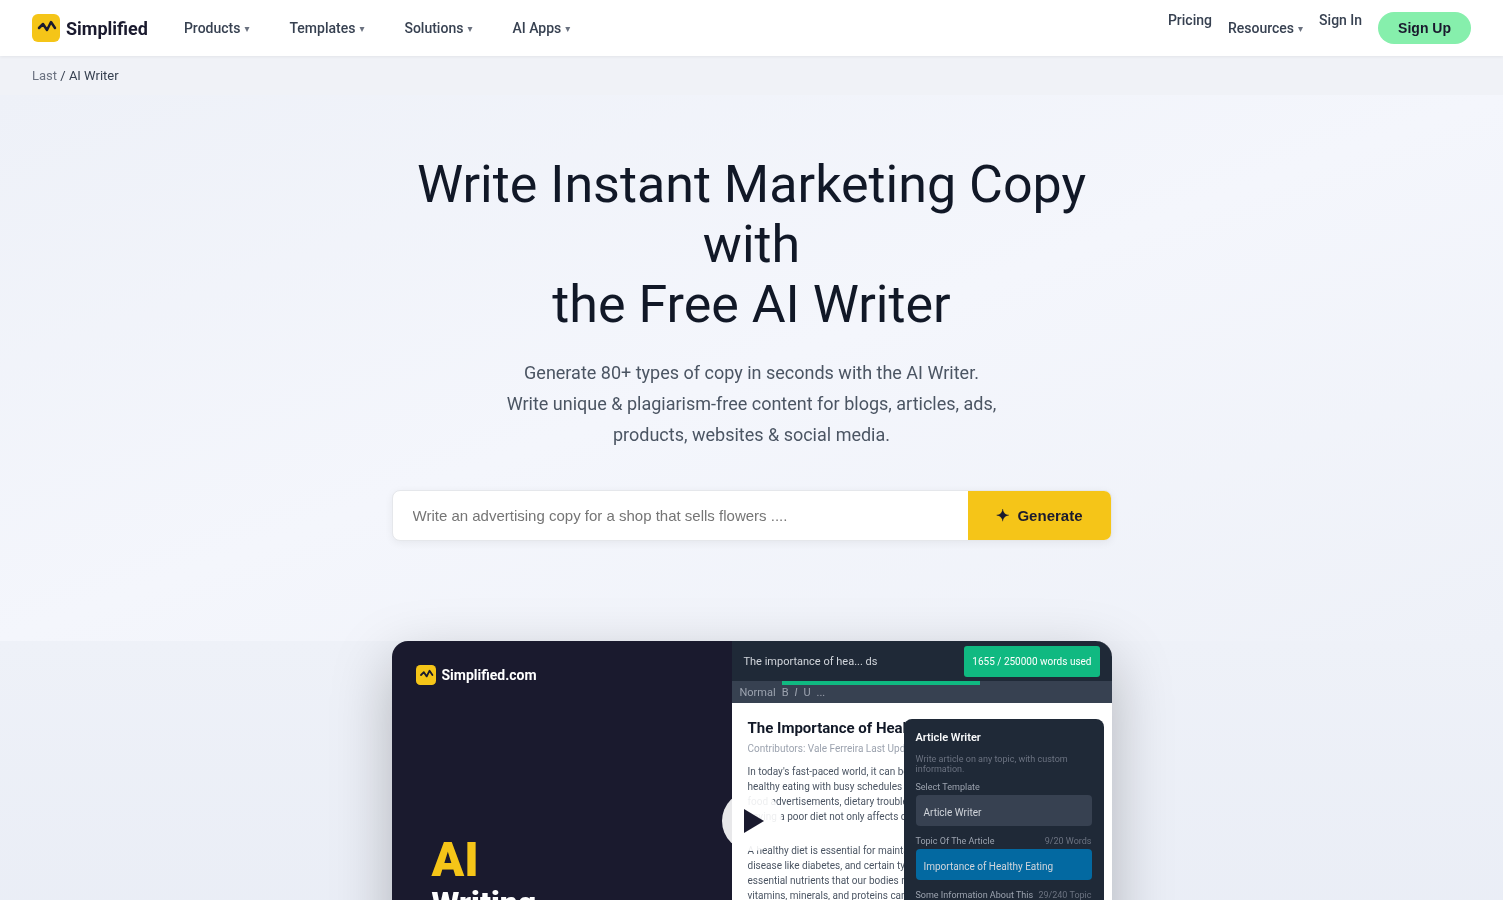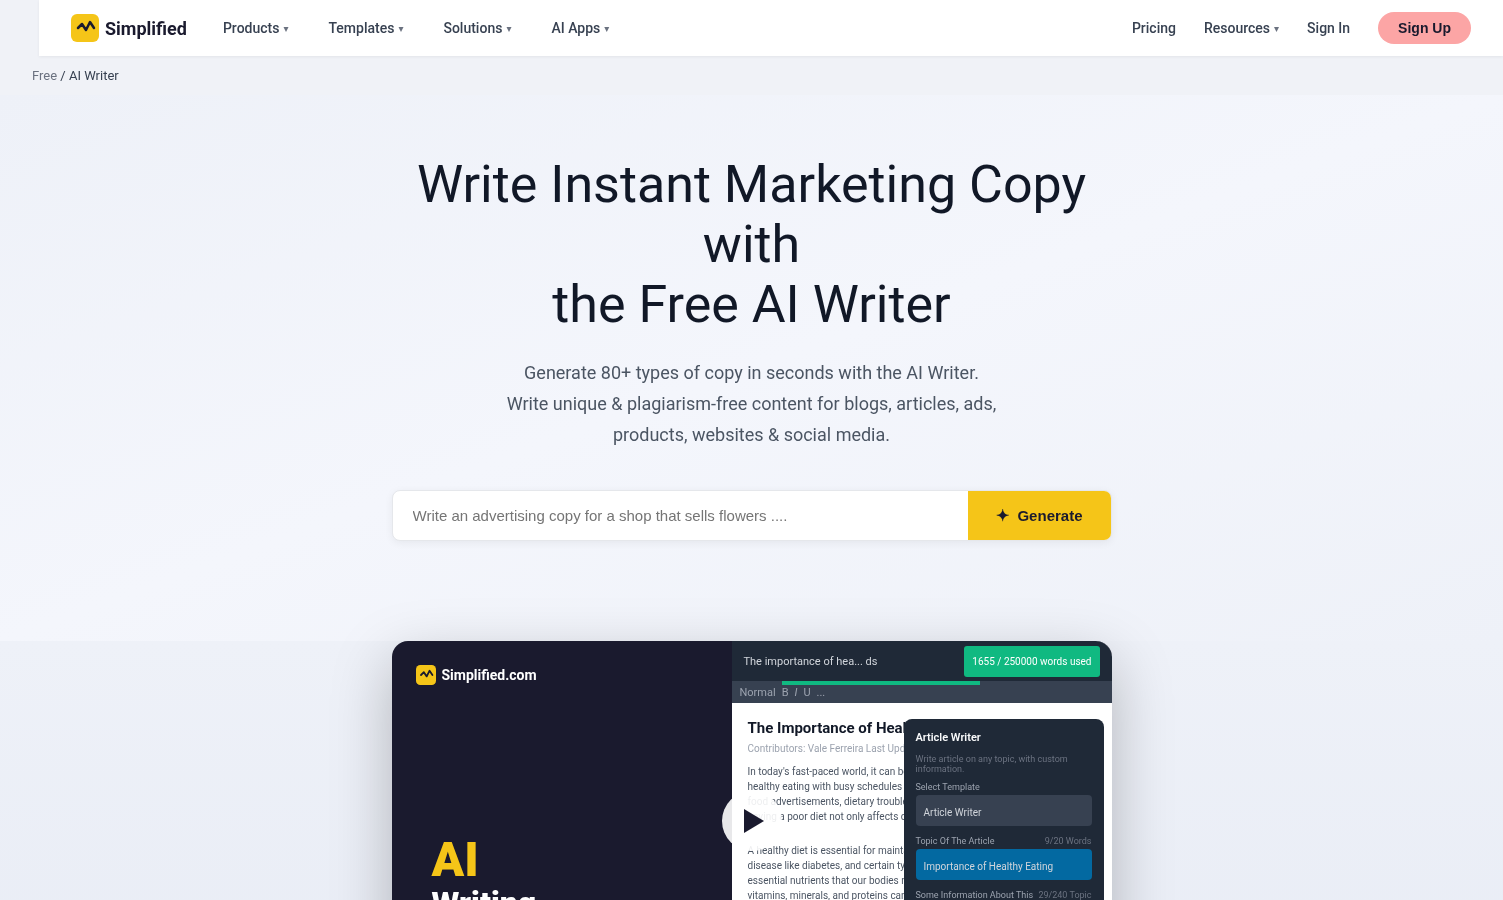--- a/index.html
+++ b/index.html
@@ -14,21 +14,20 @@
     nav {
       background: #fff;
       display: flex;
       align-items: center;
       padding: 12px 32px;
       height: 56px;
       box-shadow: 0 1px 3px rgba(0,0,0,0.06);
       position: sticky;
       top: 0;
       z-index: 100;
-      margin-left: 39px;
     }
     .nav-logo {
       display: flex;
       align-items: center;
       gap: 6px;
       text-decoration: none;
       font-size: 18px;
       font-weight: 700;
       color: #1a1a2e;
       margin-right: 24px;
@@ -54,22 +53,21 @@
       color: #374151;
       cursor: pointer;
       white-space: nowrap;
     }
     .nav-chevron {
       font-size: 10px;
       color: #6b7280;
     }
     .nav-right {
       display: flex;
-      align-items: center;
-      gap: 28px;
+      gap: 16px;
     }
     .nav-pricing {
       font-size: 14px;
       font-weight: 500;
       color: #374151;
       cursor: pointer;
     }
     .nav-resources {
       display: flex;
       align-items: center;
@@ -79,21 +77,21 @@
       color: #374151;
       cursor: pointer;
     }
     .nav-signin {
       font-size: 14px;
       font-weight: 500;
       color: #374151;
       cursor: pointer;
     }
     .nav-signup {
-      background: #fca5a5;
+      background: #86efac;
       color: #1a1a2e;
       border: none;
       padding: 8px 20px;
       border-radius: 20px;
       font-size: 14px;
       font-weight: 600;
       cursor: pointer;
     }
 
     
@@ -393,21 +391,21 @@
     <div class="nav-resources">
       <span>Resources</span>
       <span class="nav-chevron">▾</span>
     </div>
     <span class="nav-signin">Sign In</span>
     <button class="nav-signup">Sign Up</button>
   </div>
 </nav>
 
 <div class="breadcrumb">
-  <a>Free</a>
+  <a>Last</a>
   <span> / </span>
   <span>AI Writer</span>
 </div>
 
 <div class="hero">
   <h1>
     <span>Write Instant Marketing Copy with</span><br>
     <span>the Free AI Writer</span>
   </h1>
   <p>

